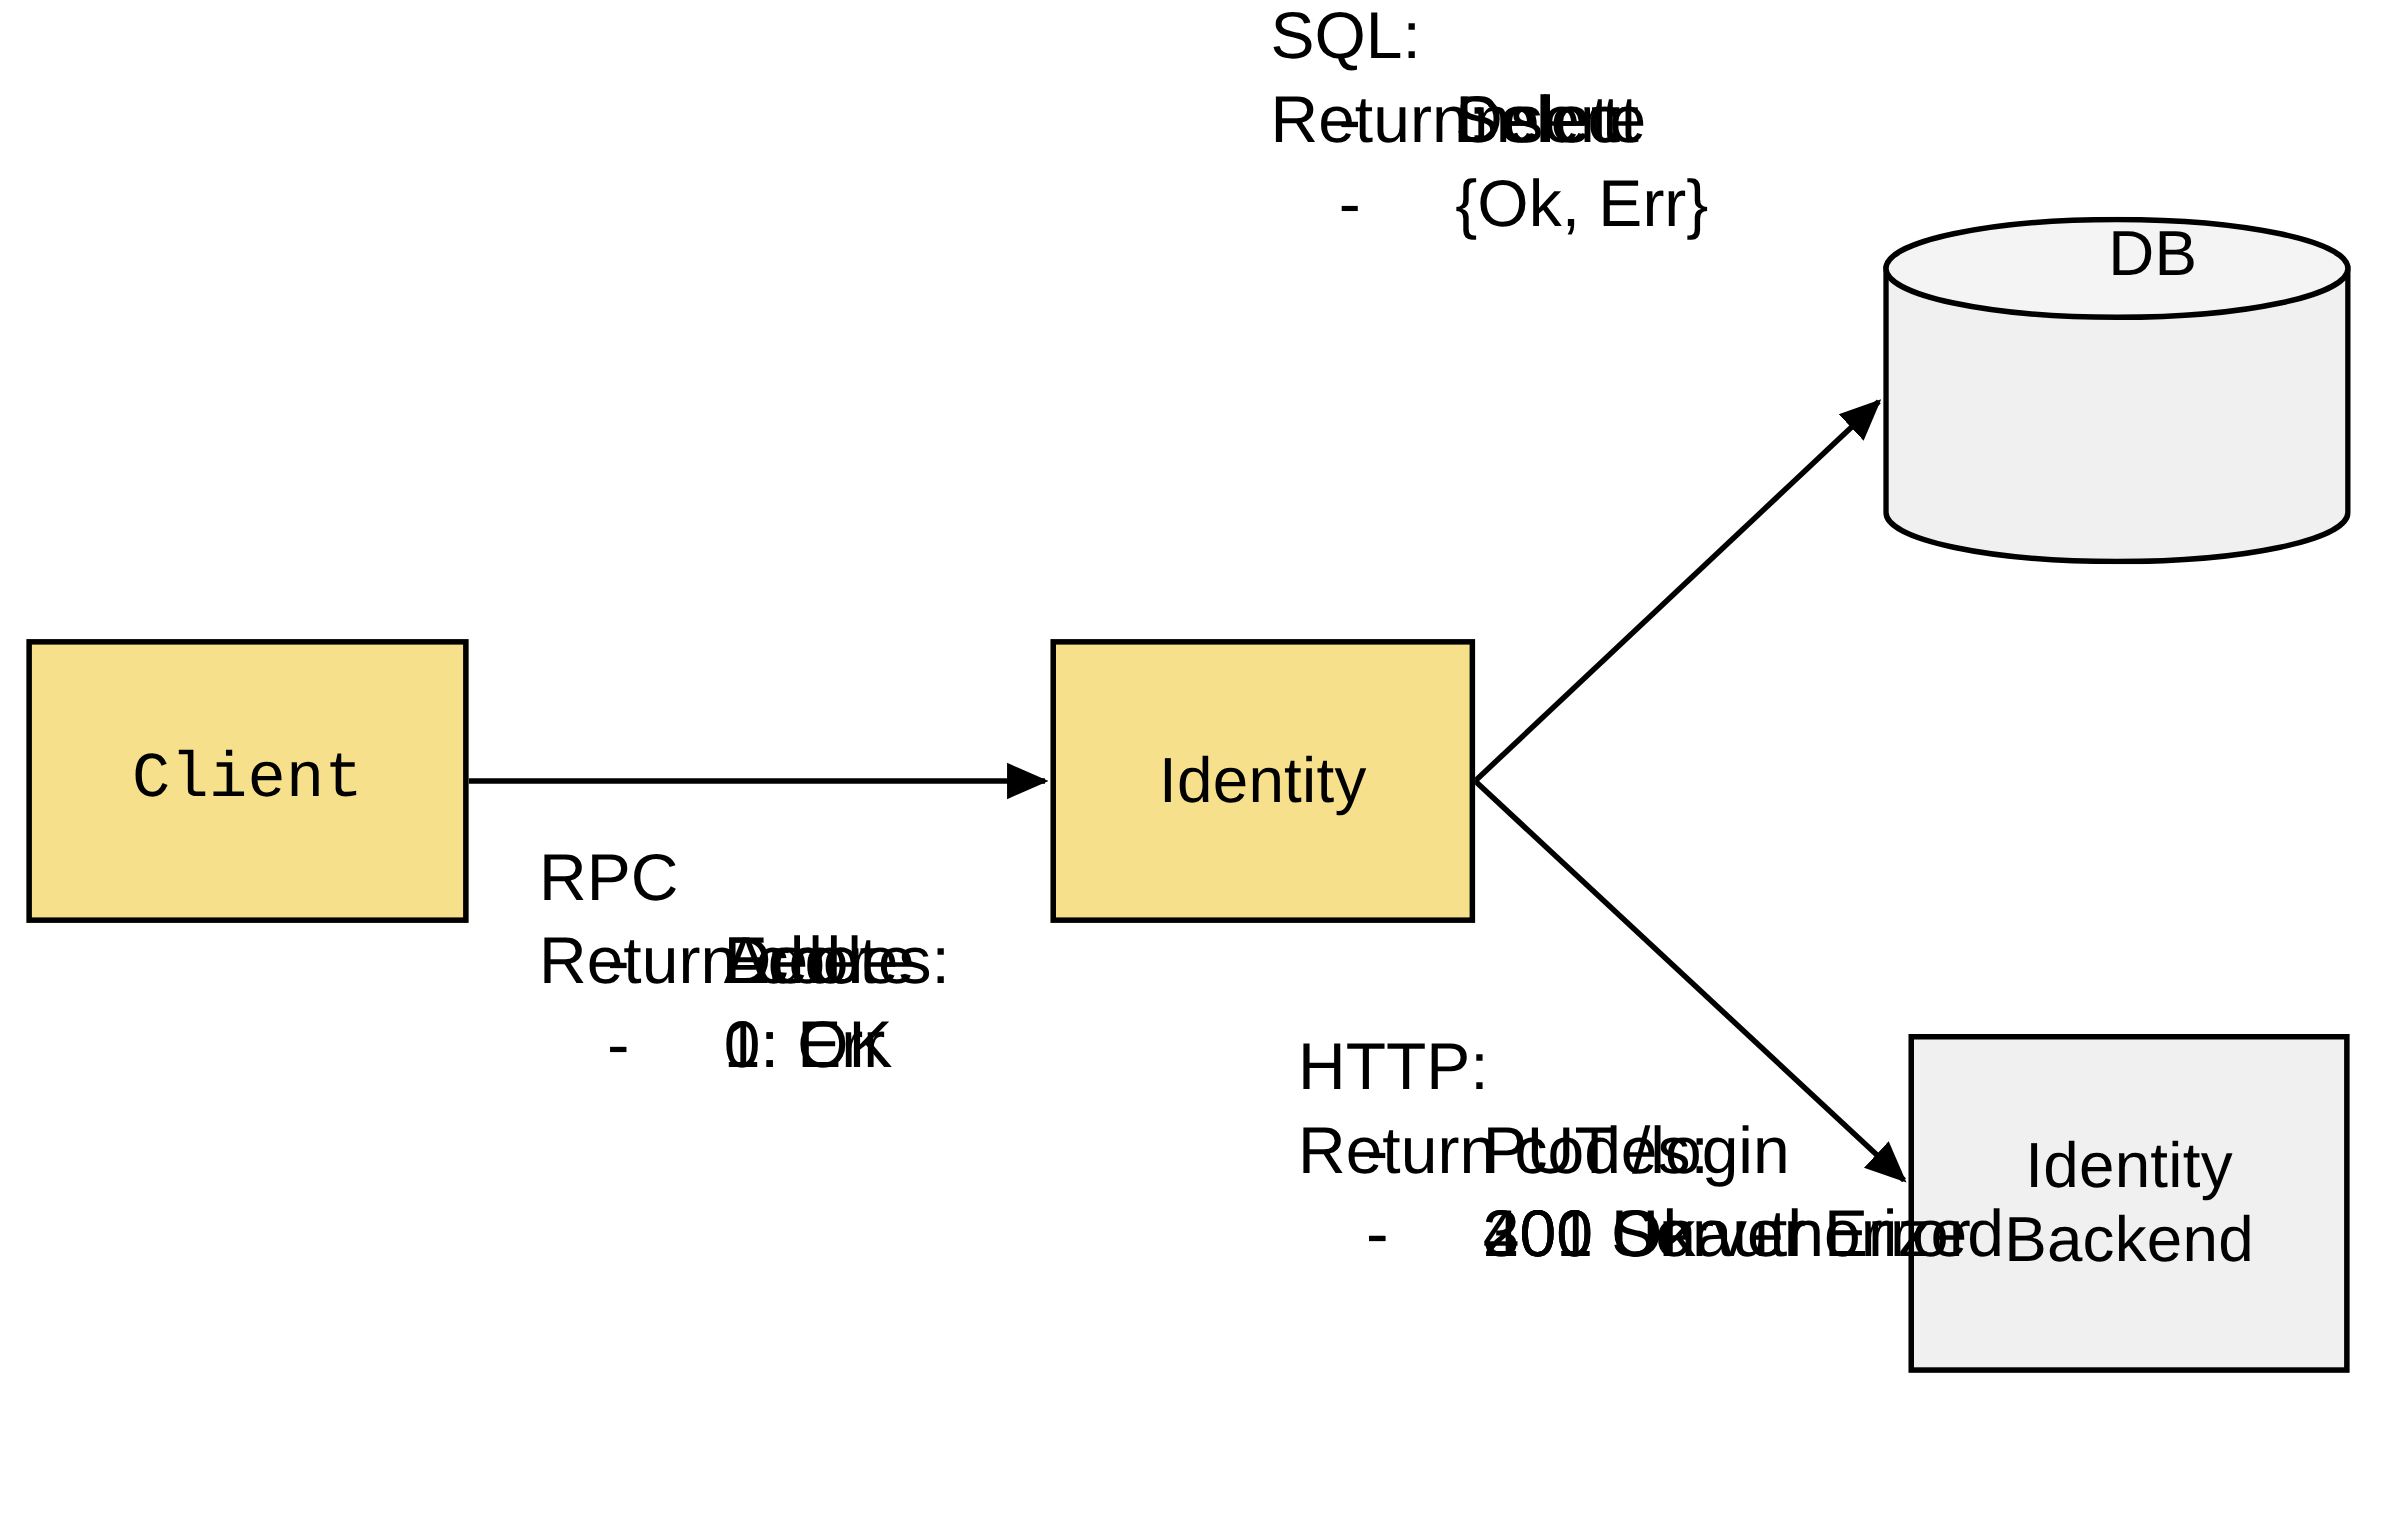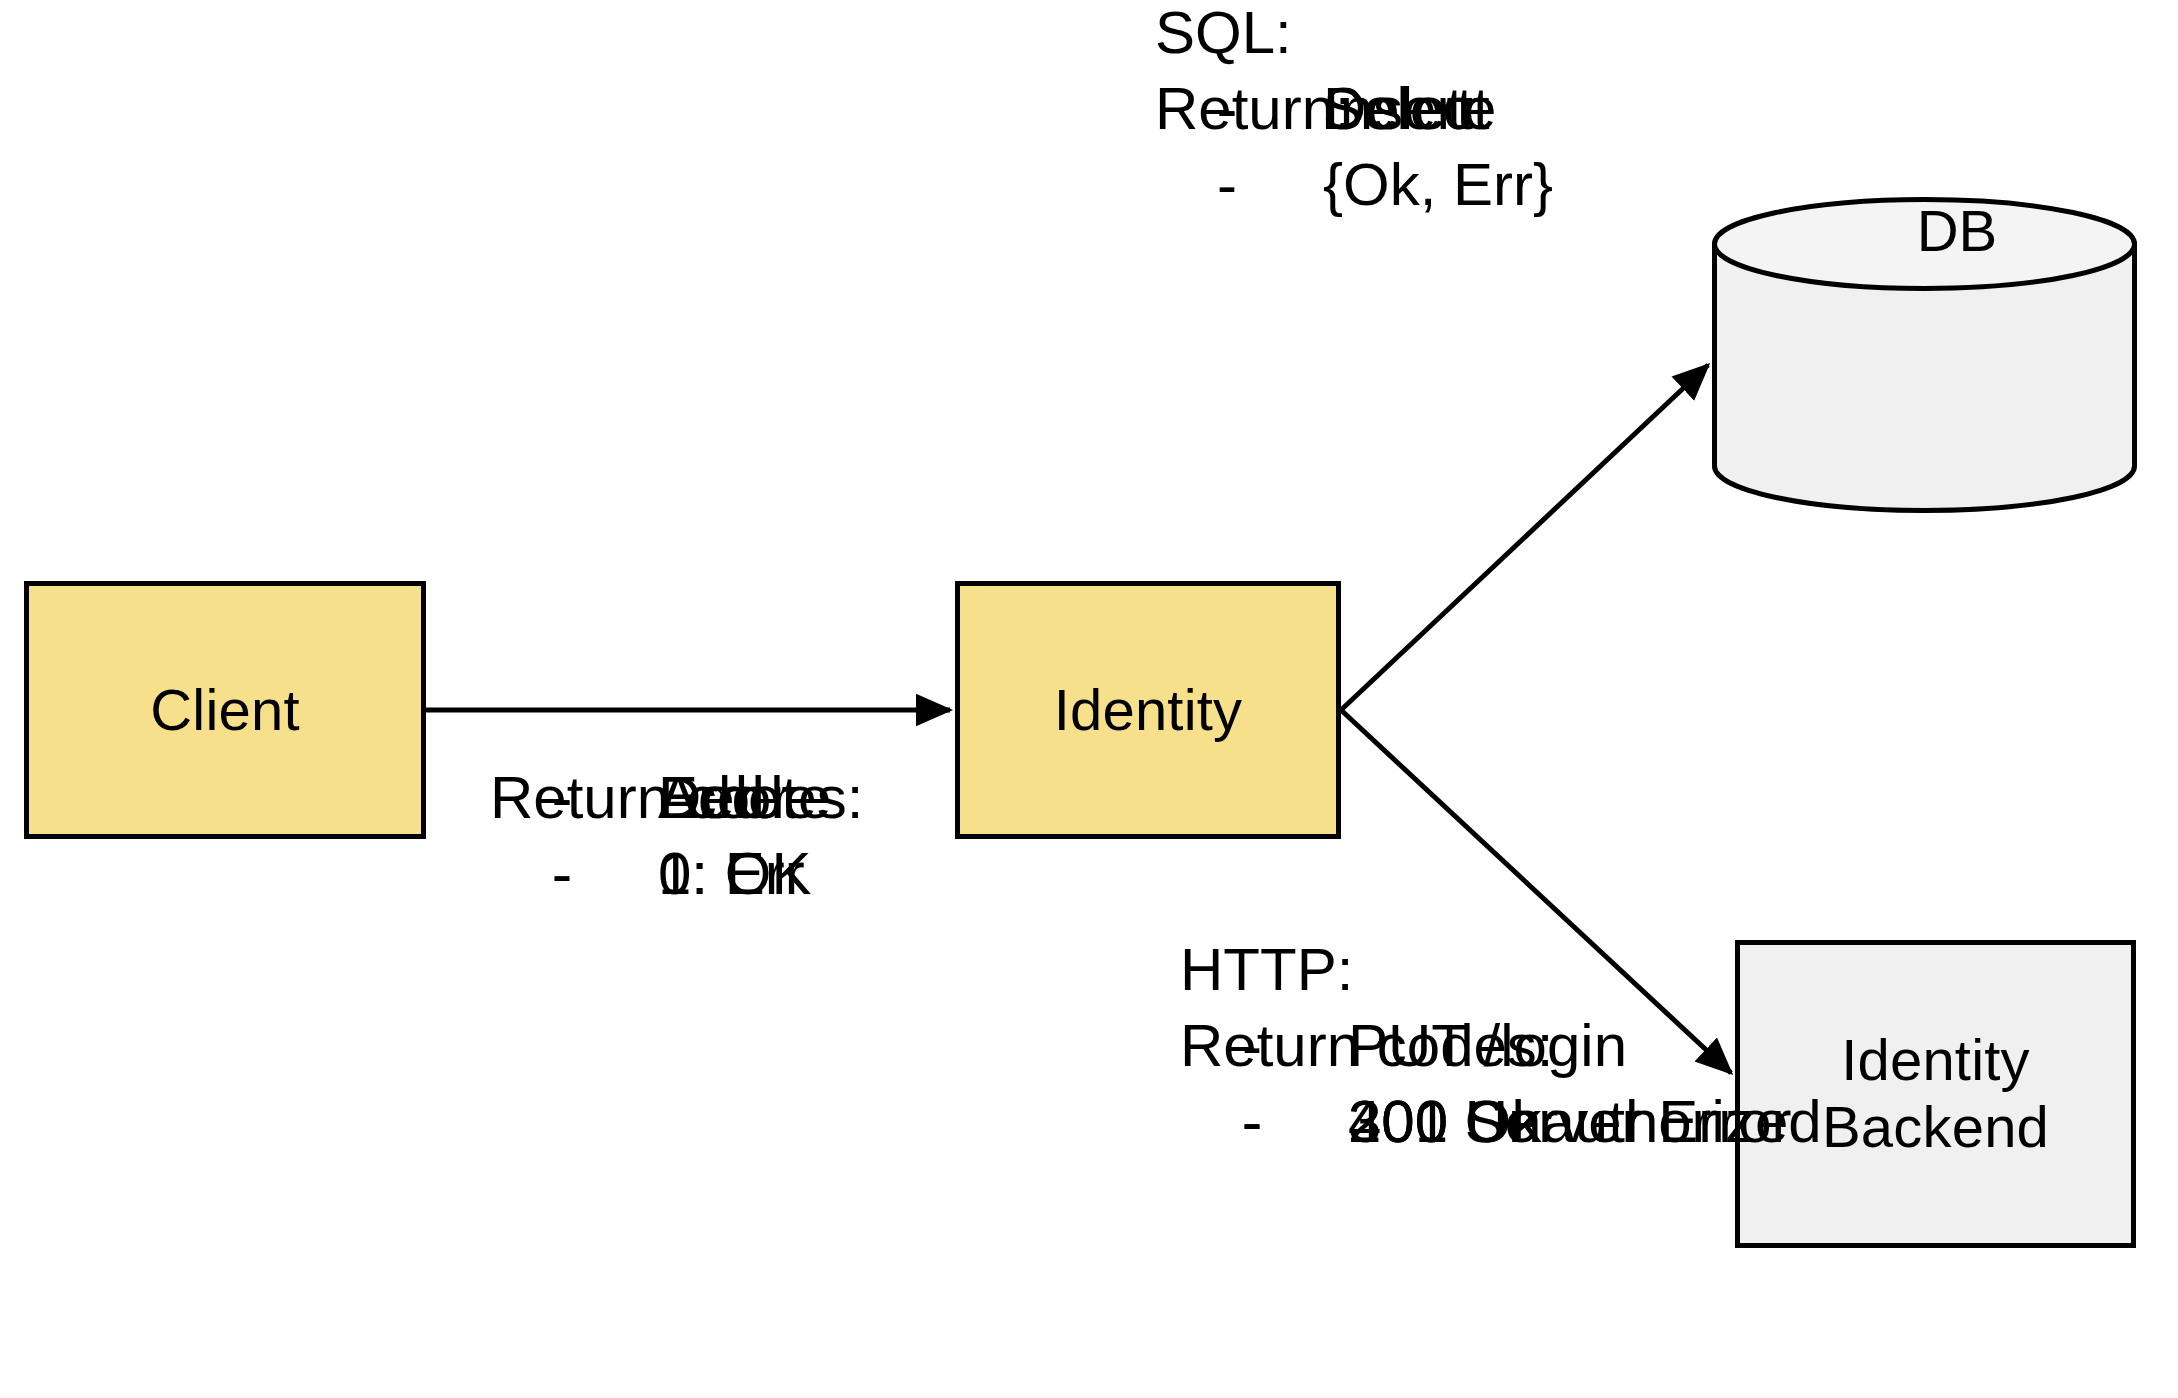--- a/index.html
+++ b/index.html
@@ -35,20 +35,21 @@
     text-align: center;
     border: 5px solid #000000;
     font-size: 58px;
     line-height: 1.15;
     letter-spacing: 0.2px;
   }
   .node-client {
     left: 24px;  top: 581px;
     width: 402px; height: 258px;
     background: #F7E08C;
+    font-family: Liberation Mono, monospace;
   }
   .node-backend {
     left: 955px; top: 581px;
     width: 386px; height: 258px;
     background: #F7E08C;
   }
   .node-idp {
     left: 1735px; top: 940px;
     width: 401px; height: 308px;
     background: #F0F0F0;
@@ -138,20 +139,21 @@
   </div>
 
   <div class="node node-idp">
     <span>
       <span>Identity</span><br>
       <span>Backend</span>
     </span>
   </div>
 
   <div class="annot annot-rpc">
+    <span class="annot-head">RPC</span>
 
     <span class="annot-item">
       <span class="dash">-</span>
       <span class="itext">Add</span>
     </span>
     <span class="annot-item">
       <span class="dash">-</span>
       <span class="itext">Error</span>
     </span>
     <span class="annot-item">

